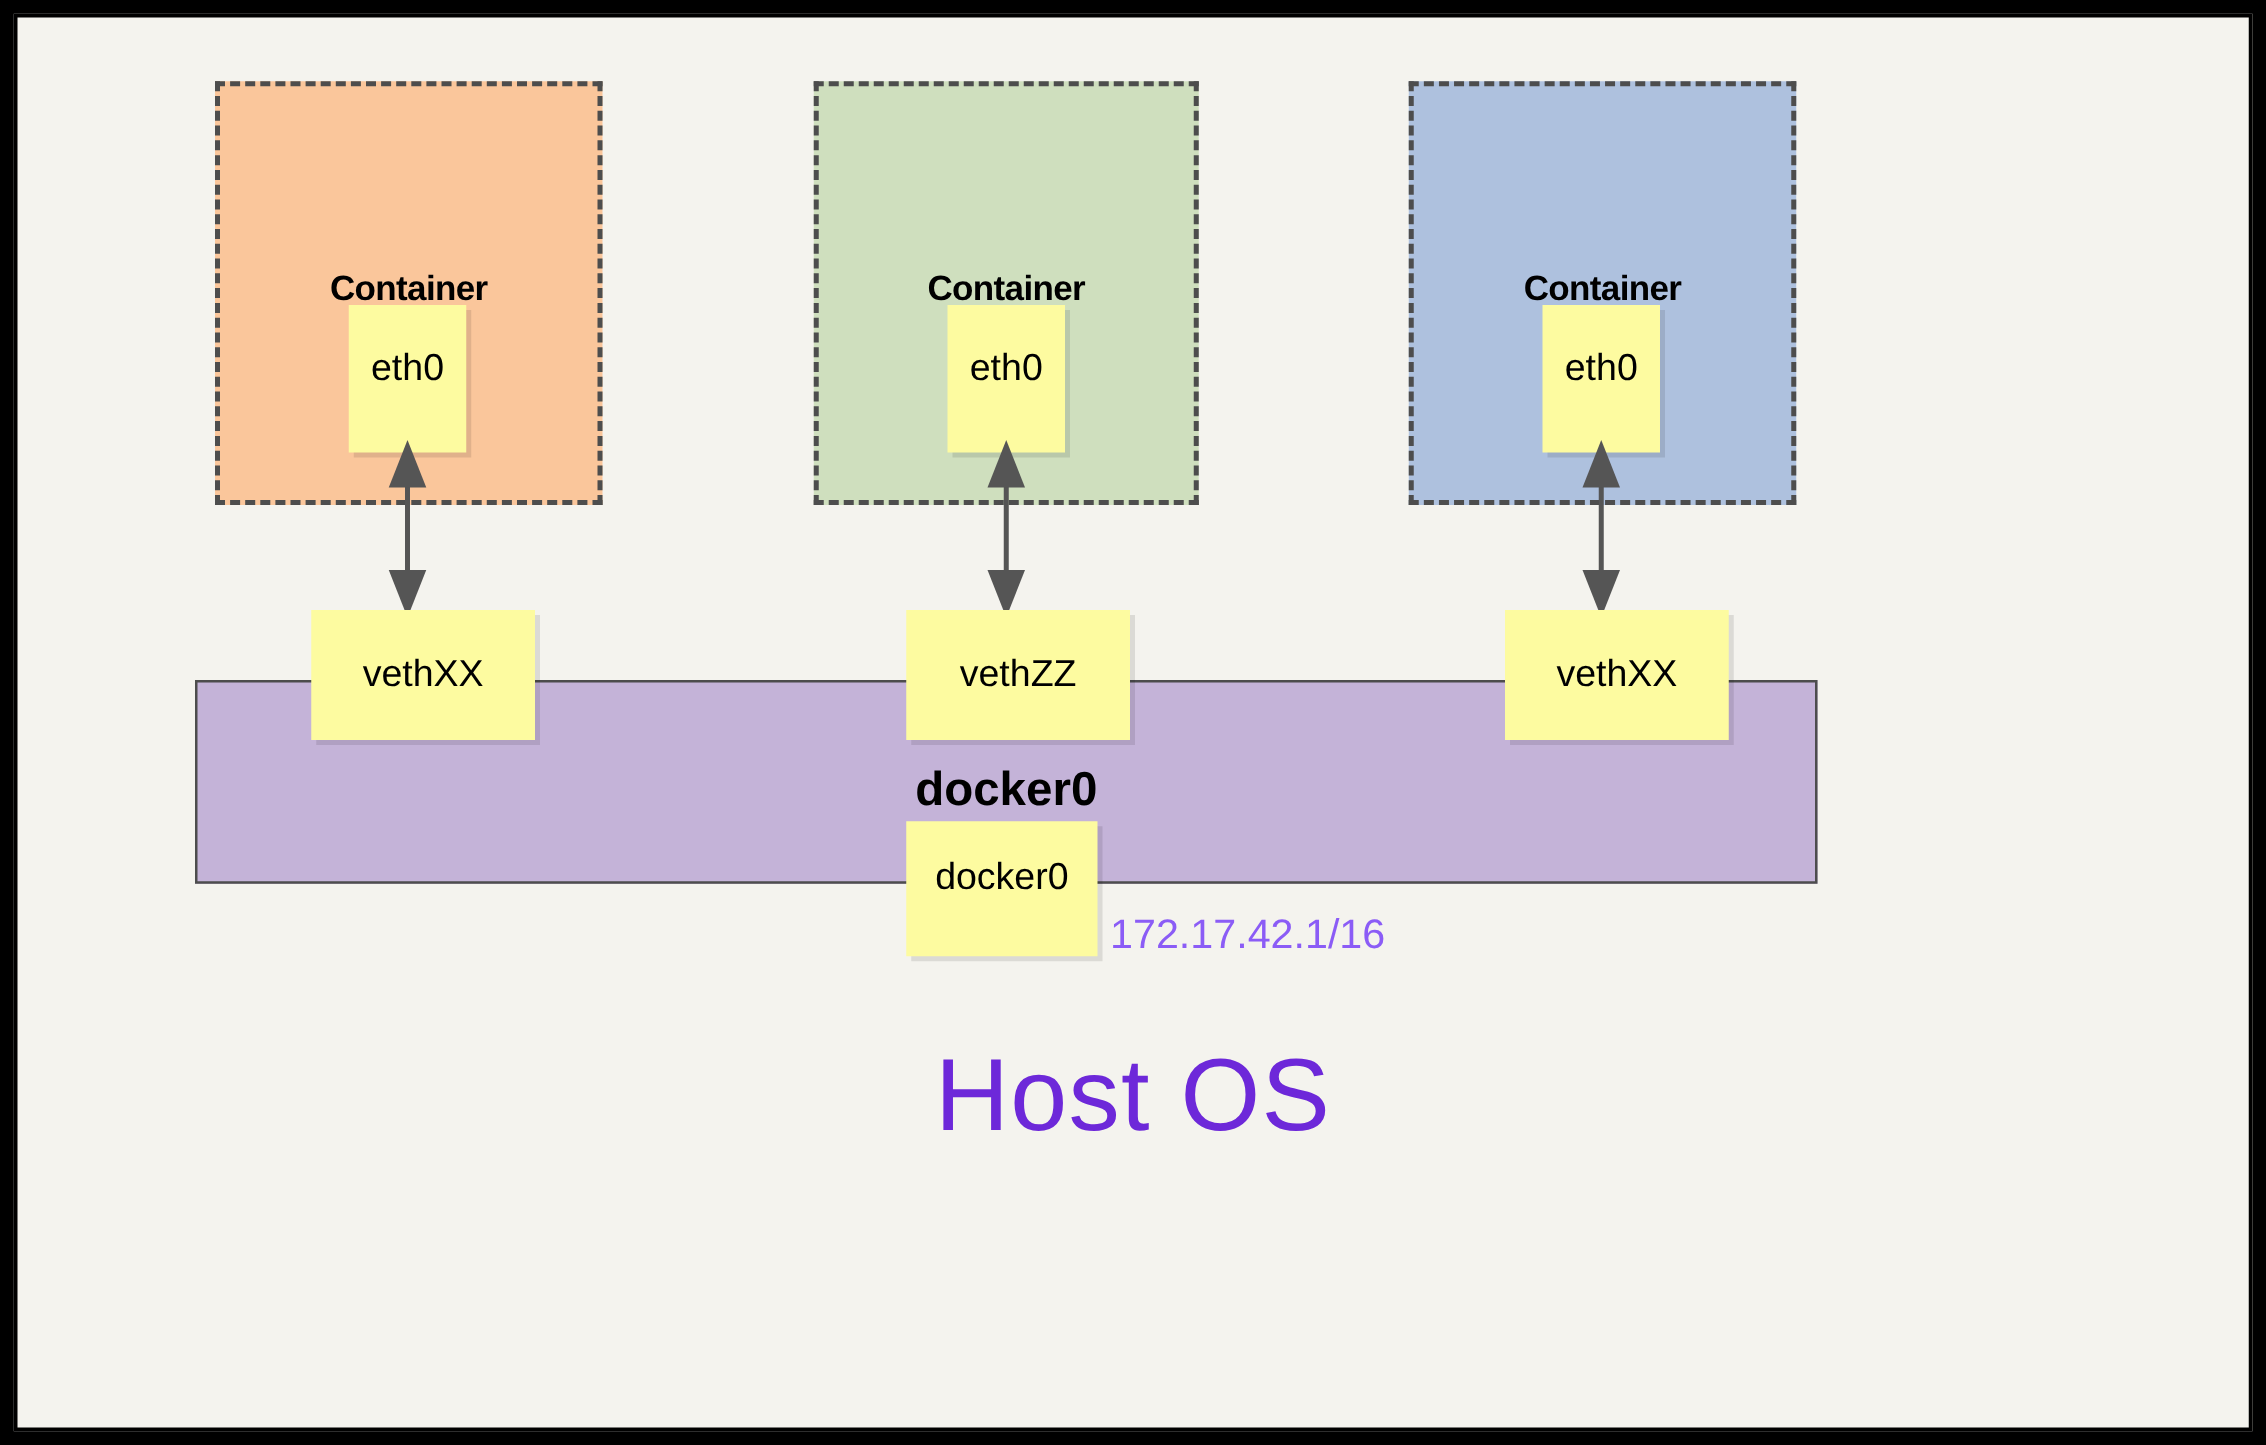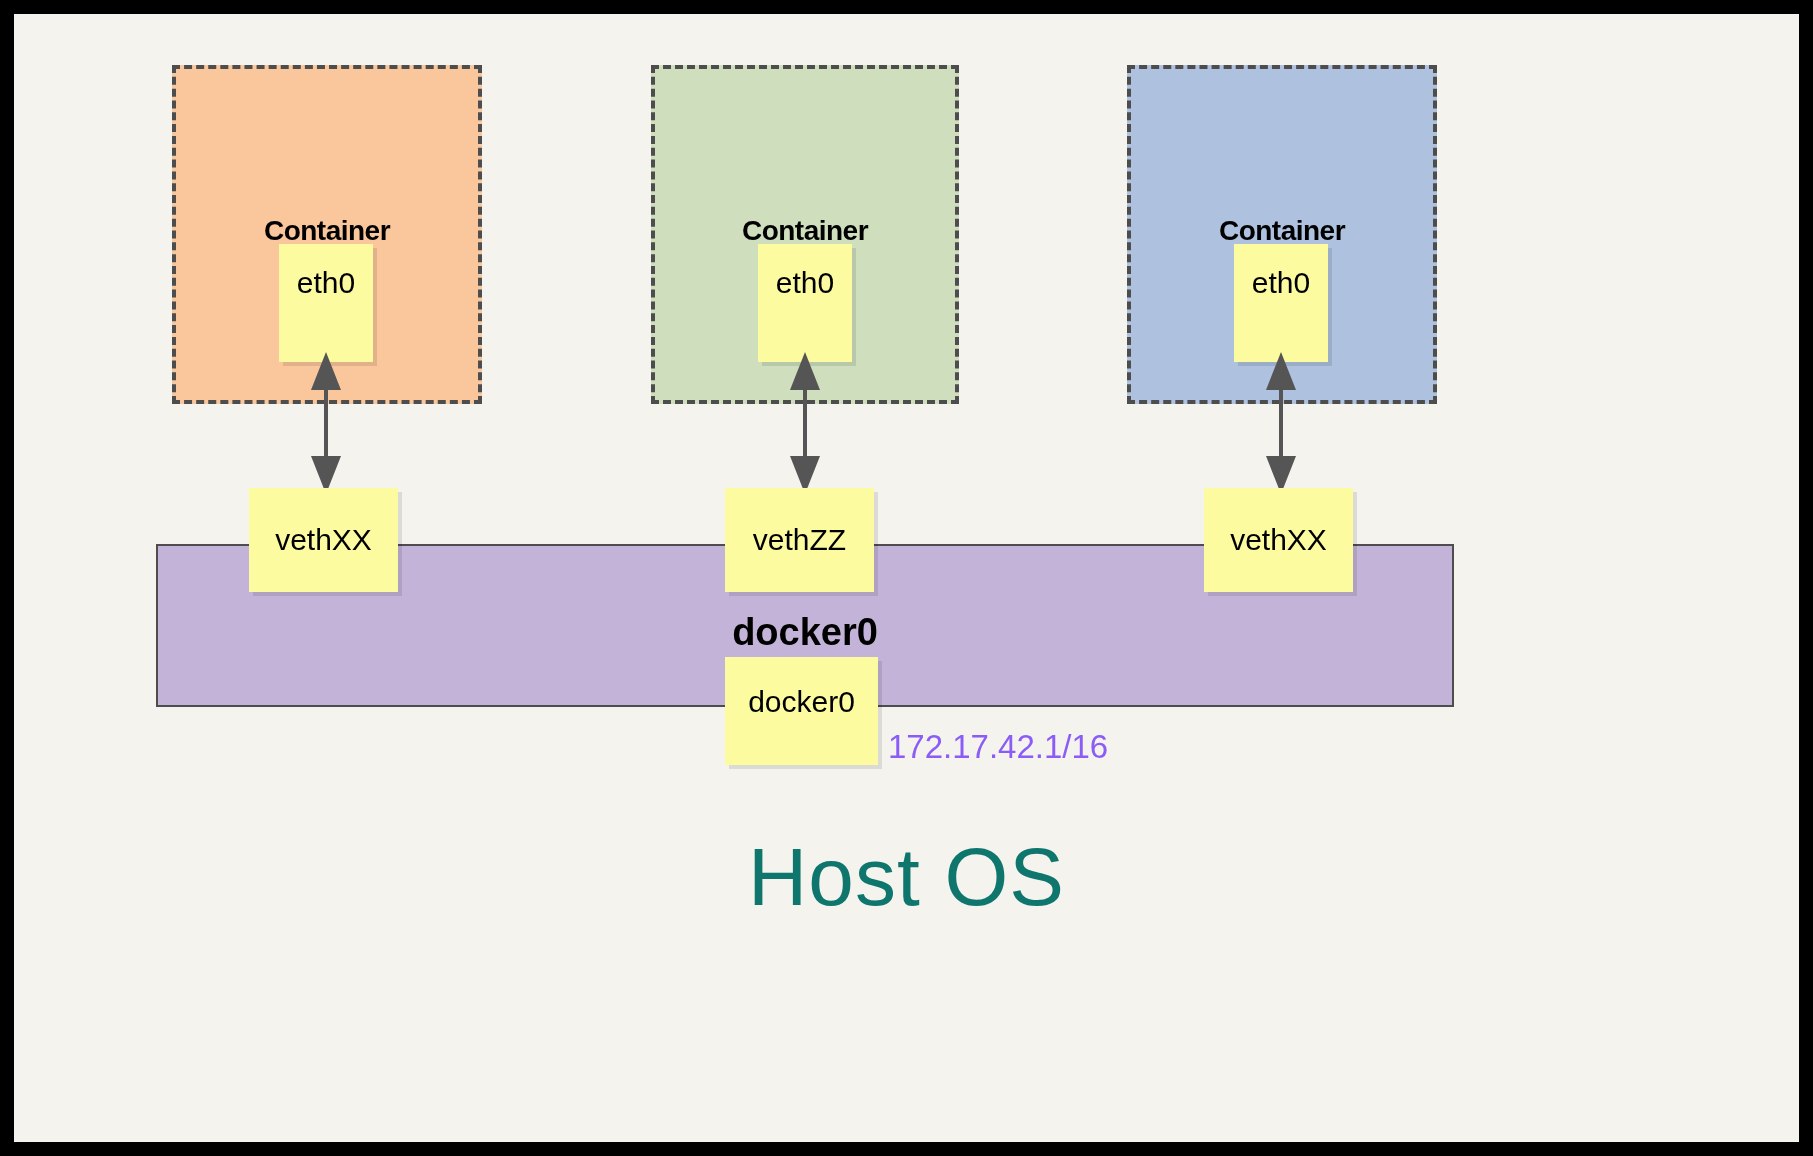--- a/index.html
+++ b/index.html
@@ -67,21 +67,21 @@
     font-size: 30px;
     font-family: "Liberation Sans", sans-serif;
     line-height: 1;
   }
 
   
   .eth0-note {
     width: 94px;
     height: 118px;
     top: 230px;
-    padding-top: 24px;
+    padding-top: 36px;
     align-items: flex-start;
   }
   #eth0-1 { left: 265px; }
   #eth0-2 { left: 744px; }
   #eth0-3 { left: 1220px; }
 
   
   .arrow {
     position: absolute;
     top: 336px;
@@ -110,21 +110,21 @@
     top: 67px;
     text-align: center;
     font-size: 38px;
     font-weight: bold;
     color: #000000;
     line-height: 1;
   }
 
   
   .veth-note {
-    width: 149px;
+    width: 179px;
     height: 104px;
     top: 474px;
   }
   #veth-xx { left: 235px; }
   #veth-yy { left: 711px; }
   #veth-zz { left: 1190px; }
 
   
   #docker0-note {
     left: 711px;
@@ -148,21 +148,21 @@
 
   
   #host-os {
     position: absolute;
     left: 0;
     right: 0;
     top: 822px;
     text-align: center;
     font-size: 82px;
     font-weight: 300;
-    color: #0f766e;
+    color: #6d28d9;
     letter-spacing: 1px;
     line-height: 1;
   }
 </style>
 </head>
 <body>
 
 <div id="canvas">
   <div id="frame">
 

